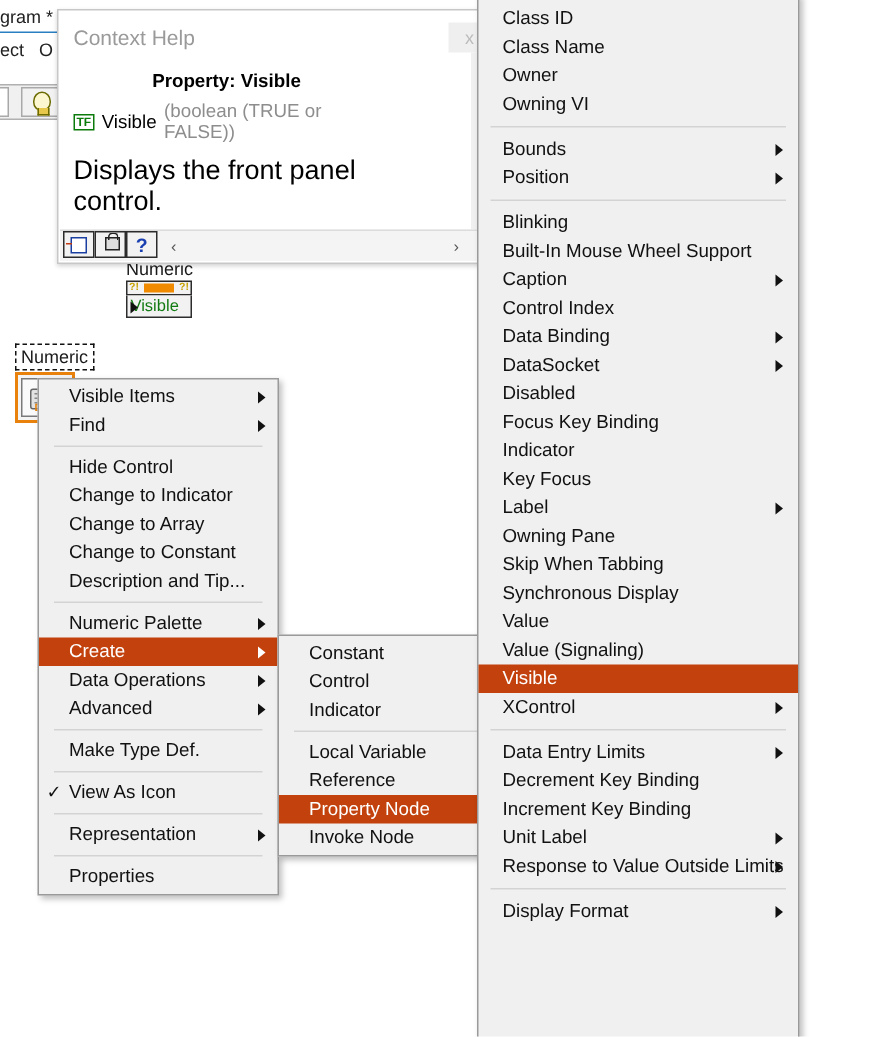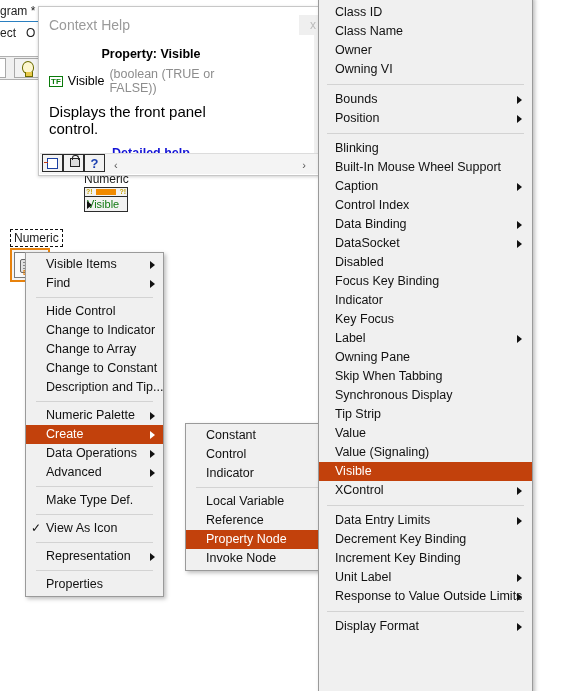--- a/index.html
+++ b/index.html
@@ -44,21 +44,21 @@
   #ctxhelp-title{position:absolute;left:10px;top:10px;font-size:14px;color:#9a9a9a;}
   #ctxhelp-close{position:absolute;right:6px;top:8px;width:28px;height:20px;background:#efefef;color:#bbb;
       text-align:center;line-height:20px;font-size:12px;}
   #ctxhelp-body{position:absolute;left:8px;top:36px;width:208px;height:110px;overflow:hidden;}
   #ch-prop{text-align:center;font-weight:bold;font-size:12.5px;color:#000;margin:4px 0 6px 0;}
   #ch-row{display:flex;align-items:center;gap:5px;margin:0 0 8px 2px;}
   #ch-tf{display:inline-block;border:1.4px solid #0a7a0a;color:#0a7a0a;font-size:8px;font-weight:bold;
       line-height:9px;padding:0 1px;font-family:"Liberation Sans",sans-serif;background:#fff;}
   #ch-name{font-size:12.5px;color:#000;}
   #ch-type{font-size:12.5px;color:#8d8d8d;}
-  #ch-desc{font-size:15px;color:#000;margin:0 0 9px 2px;}
+  #ch-desc{font-size:18px;color:#000;margin:0 0 9px 2px;}
   #ch-link{display:block;text-align:center;font-size:12.5px;font-weight:bold;color:#1414d6;
       text-decoration:underline;cursor:pointer;}
   
   #ch-vscroll{position:absolute;right:1px;top:28px;width:18px;bottom:22px;background:#f0f0f0;}
   .sb-arrow{position:absolute;left:0;width:18px;height:16px;color:#5a5a5a;text-align:center;
       line-height:16px;font-size:9px;}
   #ch-vup{top:0;}
   #ch-vdn{bottom:0;}
   
   #ch-hscroll{position:absolute;left:1px;right:1px;bottom:1px;height:20px;background:#f4f4f4;border-top:1px solid #dcdcdc;}
@@ -103,21 +103,21 @@
   .mi{position:relative;height:19px;line-height:19px;padding-left:34px;padding-right:26px;
       font-size:12.5px;color:#111;white-space:nowrap;cursor:default;}
   .mi.sel{background:#c2410c;color:#ffffff;}
   .mi .arrow{position:absolute;right:9px;top:6px;width:0;height:0;
       border-top:4px solid transparent;border-bottom:4px solid transparent;border-left:5px solid #111;}
   .mi.sel .arrow{border-left-color:#ffffff;}
   .mi .check{position:absolute;left:16px;top:0;font-size:12px;color:#111;}
   .msep{height:1px;background:#d3d3d3;margin:4px 10px 4px 10px;}
 
   
-  #ctxmenu{left:25px;top:252px;width:139px;}
+  #ctxmenu{left:25px;top:252px;width:161px;}
   #ctxmenu .mi{height:19px;line-height:19px;padding-left:20px;}
   #ctxmenu .mi .arrow{right:8px;}
   #ctxmenu .mi .check{left:5px;}
 
   
   #createmenu{left:185px;top:423px;width:149px;}
   #createmenu .mi{padding-left:20px;}
   #createmenu .mi .arrow{right:8px;}
 
   
@@ -275,21 +275,20 @@
     <div class="mi"><span>Data Binding</span><span class="arrow"></span></div>
     <div class="mi"><span>DataSocket</span><span class="arrow"></span></div>
     <div class="mi"><span>Disabled</span></div>
     <div class="mi"><span>Focus Key Binding</span></div>
     <div class="mi"><span>Indicator</span></div>
     <div class="mi"><span>Key Focus</span></div>
     <div class="mi"><span>Label</span><span class="arrow"></span></div>
     <div class="mi"><span>Owning Pane</span></div>
     <div class="mi"><span>Skip When Tabbing</span></div>
     <div class="mi"><span>Synchronous Display</span></div>
-    <div class="mi"><span>Tip Strip</span></div>
     <div class="mi"><span>Value</span></div>
     <div class="mi"><span>Value (Signaling)</span></div>
     <div class="mi sel"><span>Visible</span></div>
     <div class="mi"><span>XControl</span><span class="arrow"></span></div>
     <div class="msep"></div>
     <div class="mi"><span>Data Entry Limits</span><span class="arrow"></span></div>
     <div class="mi"><span>Decrement Key Binding</span></div>
     <div class="mi"><span>Increment Key Binding</span></div>
     <div class="mi"><span>Unit Label</span><span class="arrow"></span></div>
     <div class="mi"><span>Response to Value Outside Limits</span><span class="arrow"></span></div>

